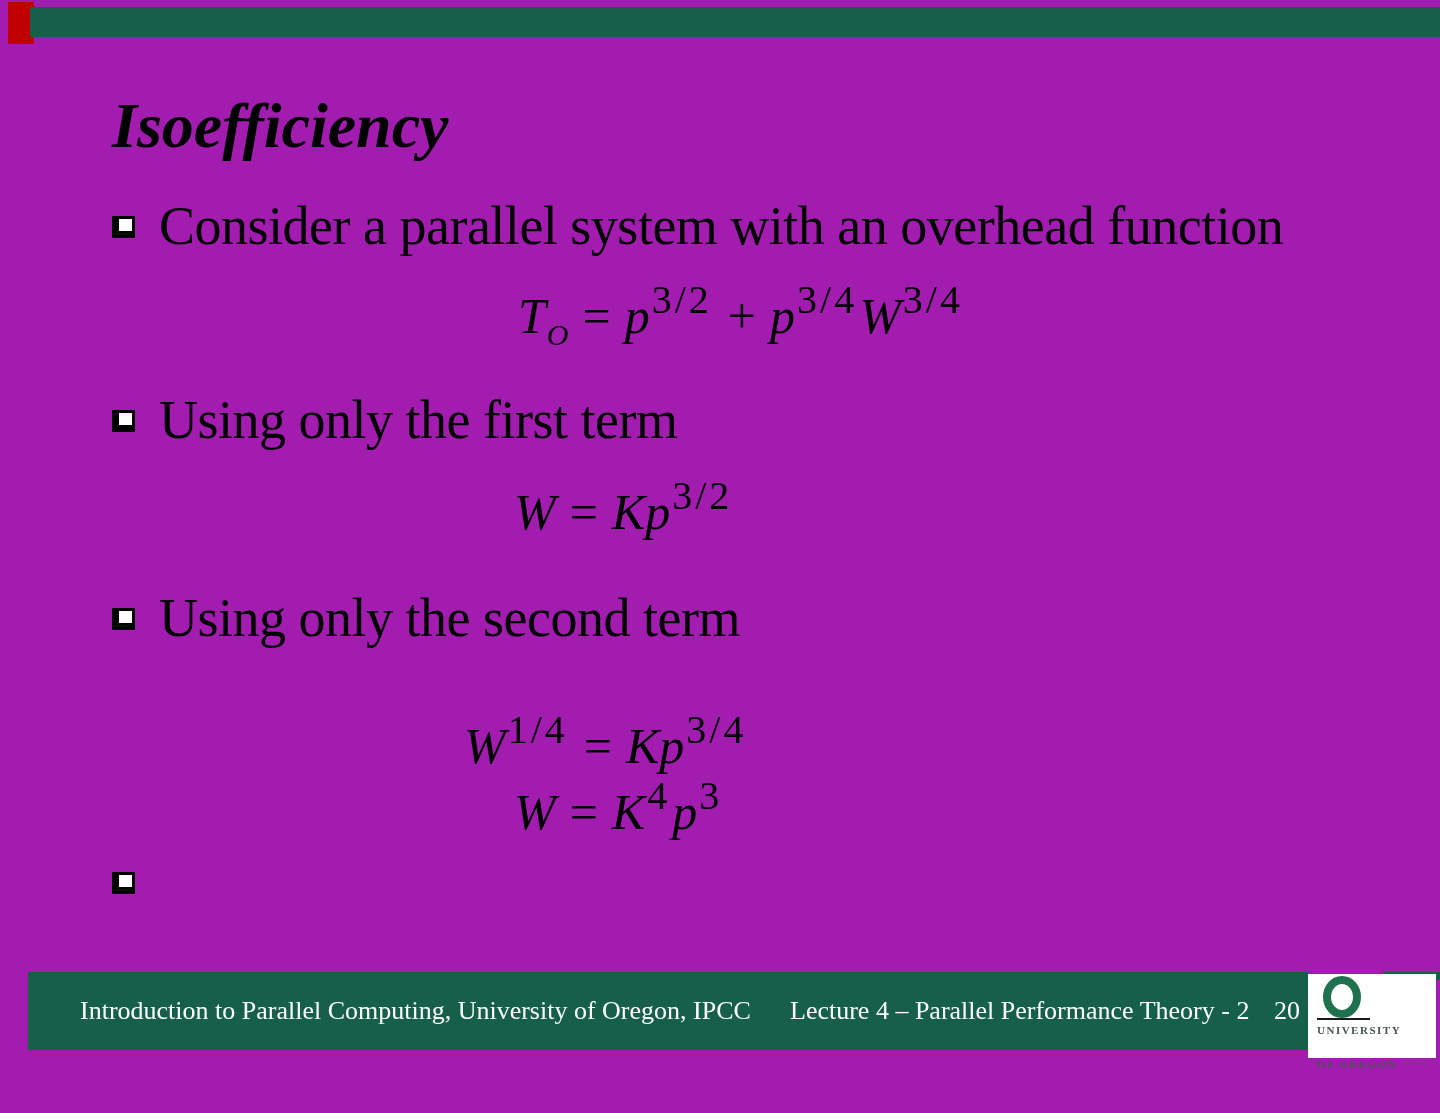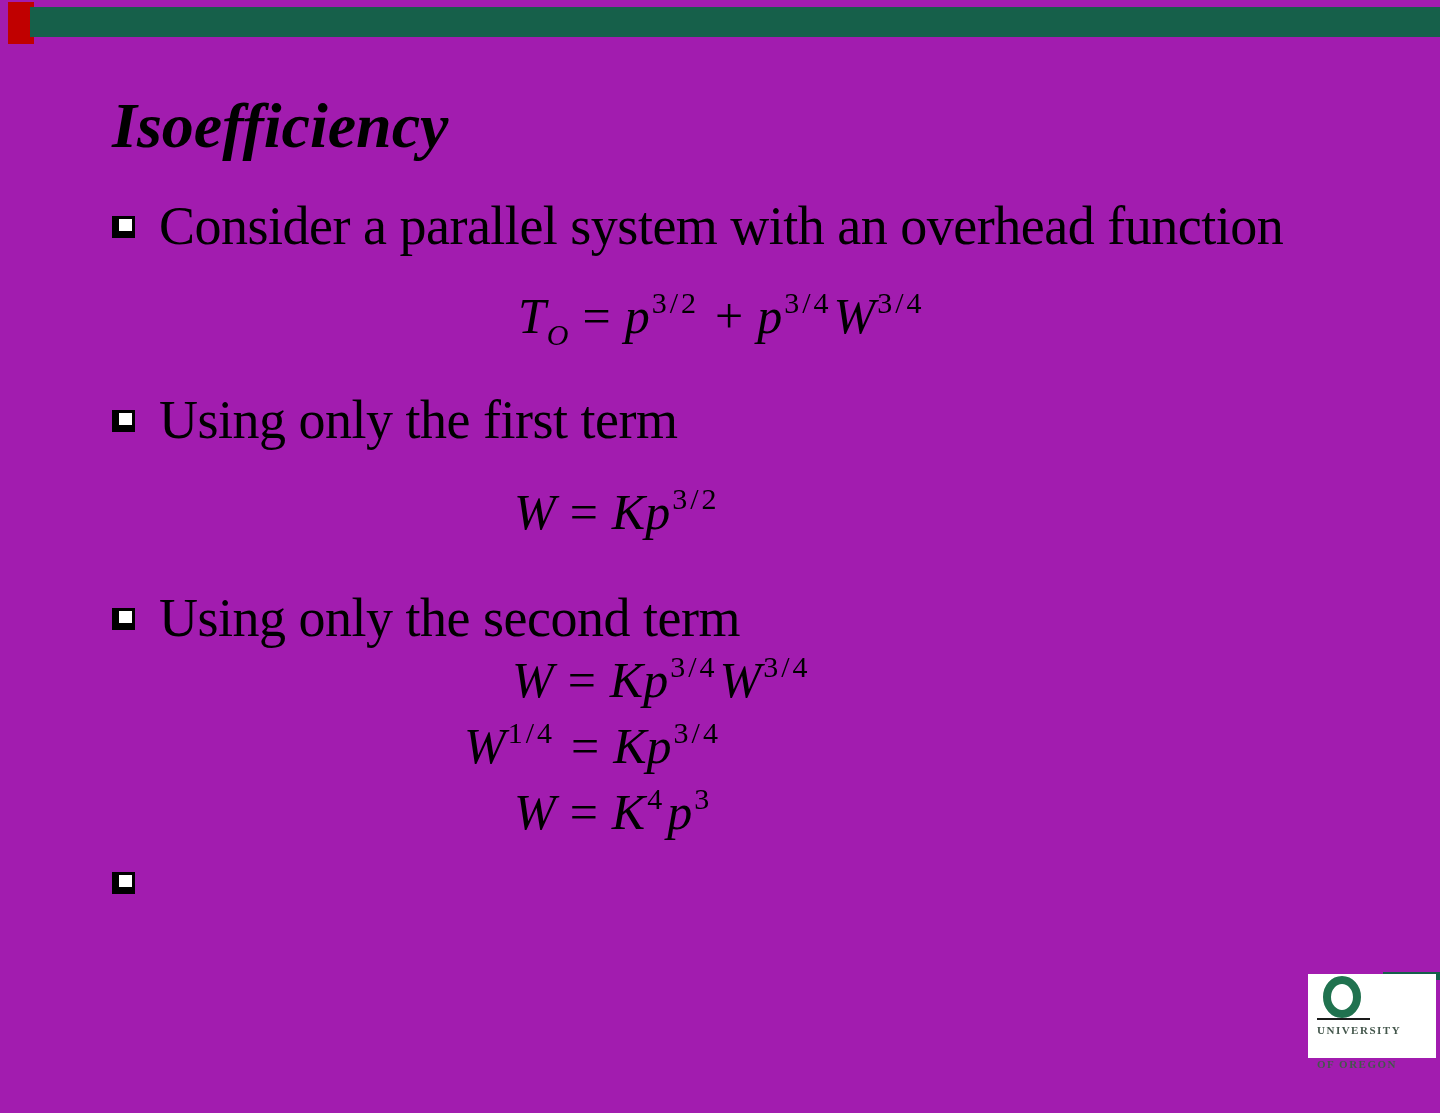--- a/index.html
+++ b/index.html
@@ -25,21 +25,21 @@
   .bullet-text { letter-spacing:-0.5px; }
   .bullet-text sup { font-size:32px; position:relative; top:-4px; }
   #bullet-0 { top:196px; }
   #bullet-1 { top:390px; }
   #bullet-2 { top:588px; }
   #bullet-3 { top:852px; }
   
   .formula { position:absolute; white-space:nowrap; font-size:50px; line-height:56px; }
   .formula .v { font-style:italic; }
   .formula .op { font-style:normal; padding:0 14px; }
-  .formula .sup { font-style:normal; font-size:30px; position:relative; top:-20px; letter-spacing:3px; margin-left:2px; margin-right:2px; }
+  .formula .sup { font-style:normal; font-size:40px; position:relative; top:-20px; letter-spacing:3px; margin-left:2px; margin-right:2px; }
   .formula .sub { font-style:italic; font-size:30px; position:relative; top:12px; margin-left:1px; }
   #formula-0 { left:518px; top:288px; }
   #formula-1 { left:514px; top:484px; }
   #formula-2 { left:512px; top:652px; }
   #formula-3 { left:464px; top:718px; }
   #formula-4 { left:514px; top:784px;text-align:center; }
   
   #footer-bar {
     position:absolute; left:28px; top:972px; width:1280px; height:78px;
   }
@@ -73,24 +73,28 @@
   </div>
   <div class="bullet-row" id="bullet-2">
     <span class="bullet-marker"></span><span class="bullet-text"><span>Using only the second term</span></span>
   </div>
   <div class="bullet-row" id="bullet-3">
     <span class="bullet-marker"></span>
   </div>
 
   <div class="formula" id="formula-0"><span class="v">T</span><span class="sub">O</span><span class="op">=</span><span class="v">p</span><span class="sup">3/2</span><span class="op">+</span><span class="v">p</span><span class="sup">3/4</span><span class="v">W</span><span class="sup">3/4</span></div>
   <div class="formula" id="formula-1"><span class="v">W</span><span class="op">=</span><span class="v">K</span><span class="v">p</span><span class="sup">3/2</span></div>
-  <div class="formula" id="formula-2"><span class="v">W</span><span class="op">=</span><span class="v">K</span><span class="v">p</span><span class="sup">3/4</span><span class="v">W</span><span class="sup">3/4</span></div>
   <div class="formula" id="formula-3"><span class="v">W</span><span class="sup">1/4</span><span class="op">=</span><span class="v">K</span><span class="v">p</span><span class="sup">3/4</span></div>
   <div class="formula" id="formula-4"><span class="v">W</span><span class="op">=</span><span class="v">K</span><span class="sup">4</span><span class="v">p</span><span class="sup">3</span></div>
 
+  <div id="footer-bar" style="background: rgb(22, 96, 74);">
+    <span id="footer-left">Introduction to Parallel Computing, University of Oregon, IPCC</span>
+    <span id="footer-center">Lecture 4 – Parallel Performance Theory - 2</span>
+    <span id="footer-page">20</span>
+  </div>
   <div id="footer-strip" style="background: rgb(22, 96, 74);"></div>
 
   <div id="logo">
     <svg id="logo-o" width="44" height="42" viewBox="0 0 44 42">
       <ellipse cx="22" cy="21" rx="15" ry="17" fill="none" stroke-width="8" stroke="#20724f"></ellipse>
     </svg>
     <div id="logo-rule"></div>
     <div class="logo-text" id="logo-line1" style="color: rgb(68, 87, 76);">UNIVERSITY</div>
     <div class="logo-text" id="logo-line2" style="color: rgb(68, 87, 76);">OF OREGON</div>
   </div>

